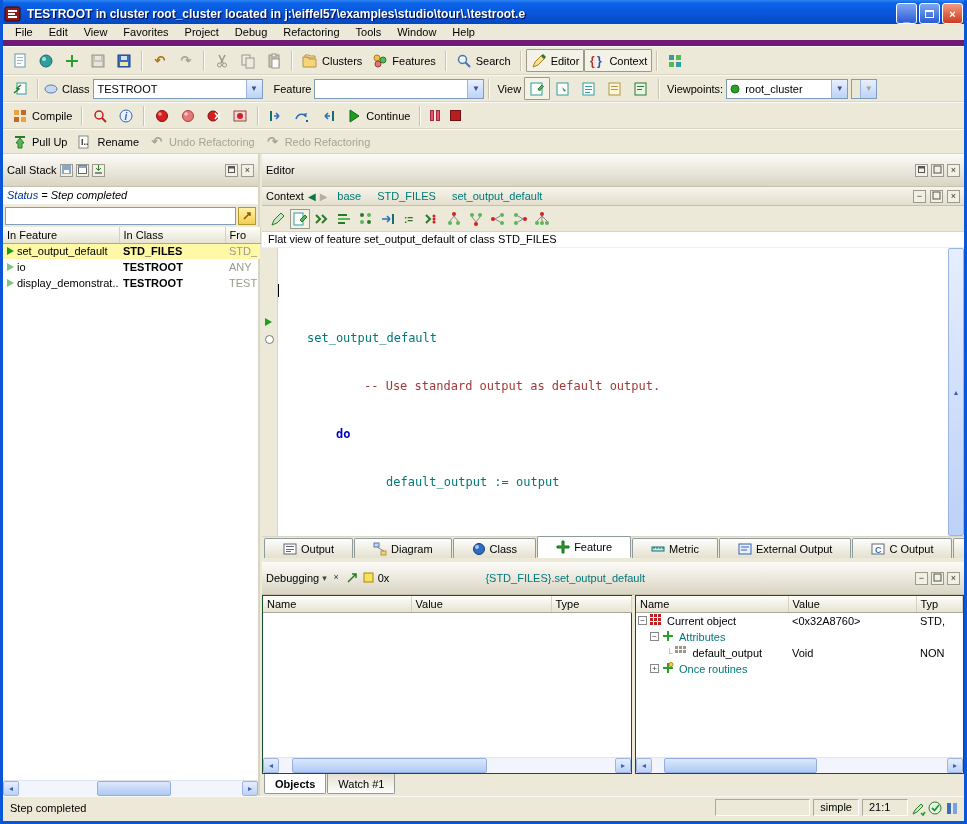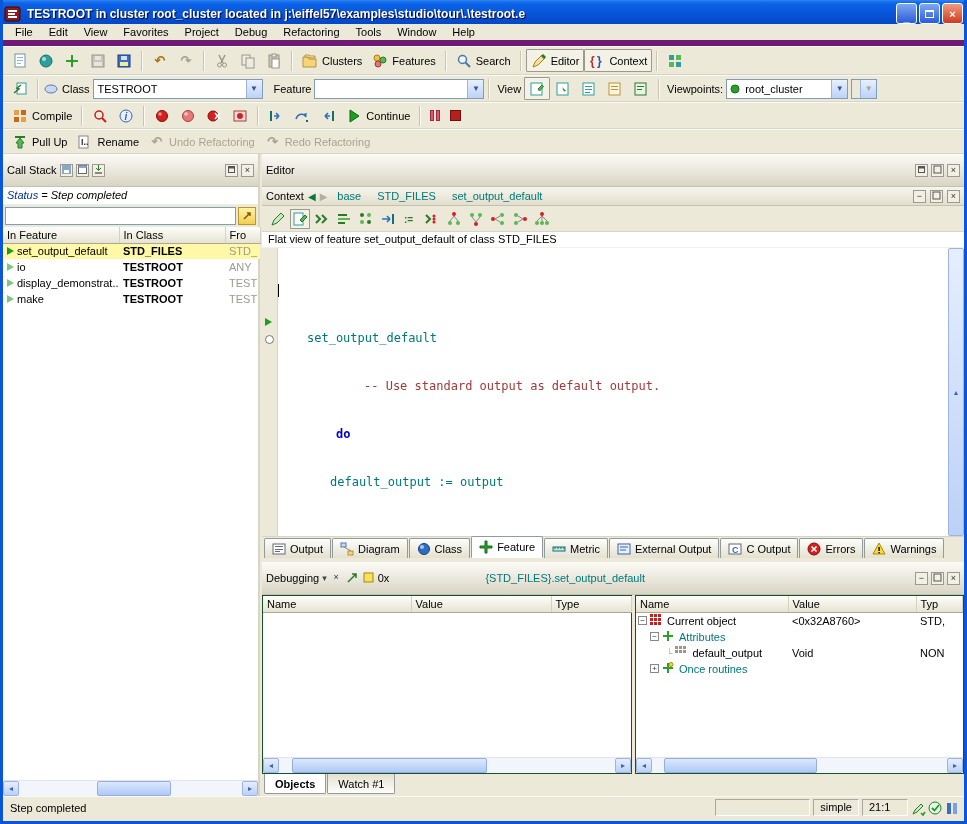--- a/index.html
+++ b/index.html
@@ -85,21 +85,21 @@
   .gutter { position:absolute; left:0; top:0; bottom:0; width:16px; background:#ECE9D8; border-right:1px solid #D9D5C4; }
   .code { position:absolute; left:16px; top:2px; right:16px; font-family:"DejaVu Sans Mono",monospace; font-size:12px; line-height:16px; white-space:pre; }
   .code-line { height:16px; }
   .kw { color:#0000C8; font-weight:bold; }
   .cm { color:#A03A3A; }
   .idt { color:#007878; }
   .caret { display:inline-block; width:1px; height:13px; background:#000; vertical-align:middle; }
   .exec-arrow { position:absolute; left:3px; top:70px; }
   .bp-circle { position:absolute; left:3px; top:87px; width:9px; height:9px; border:1px solid #777; border-radius:50%; background:#fff; }
   .tabstrip { height:22px; background:#ECE9D8; border-top:1px solid #D9D5C4; display:flex; align-items:flex-end; padding:0 2px; gap:1px; }
-  .tab { display:inline-flex; align-items:center; gap:4px; height:20px; padding:0 7px; border:1px solid #919B9C; border-bottom:none; border-radius:2px 2px 0 0; background:linear-gradient(#FDFDFB,#E4E1D0); white-space:nowrap; }
+  .tab { display:inline-flex; align-items:center; gap:4px; height:20px; padding:0 18px; border:1px solid #919B9C; border-bottom:none; border-radius:2px 2px 0 0; background:linear-gradient(#FDFDFB,#E4E1D0); white-space:nowrap; }
   .tab.active { background:#fff; height:22px; border-bottom:1px solid #fff; }
   .i14 { width:14px; height:14px; display:inline-block; flex:0 0 auto; }
 
   
   .debug { position:absolute; left:259px; top:562px; width:702px; height:234px; background:#ECE9D8; display:flex; flex-direction:column; }
   .dbg-hdr-ctx { color:#007878; }
   .dbg-body { flex:1; display:flex; gap:3px; background:#ECE9D8; }
   .dbg-table { background:#701a75; display:flex; flex-direction:column; border:1px solid #14532d; }
   .dbg-left { width:370px; }
   .dbg-right { flex:1; }
@@ -527,30 +527,20 @@
         <tr>
           <td>
               <span class="cs-feature-cell">
                 <span class="tri hollow"></span>
                 <span>display_demonstrat...</span>
               </span>
             </td>
           <td class="cls-col">TESTROOT</td>
           <td class="from-col">TEST</td>
         </tr>
-        <tr>
-          <td>
-              <span class="cs-feature-cell">
-                <span class="tri hollow"></span>
-                <span>make</span>
-              </span>
-            </td>
-          <td class="cls-col">TESTROOT</td>
-          <td class="from-col">TEST</td>
-        </tr>
       </tbody>
     </table>
     <div class="cs-body"></div>
     <div class="hscroll">
       <span class="sbtn">◂</span>
       <span class="strack">
           <span class="sthumb" style="left:35%;width:33%"></span>
         </span>
       <span class="sbtn">▸</span>
     </div>
@@ -680,21 +670,21 @@
     <div class="code-wrap">
       <div class="gutter">
         <span class="tri exec-arrow"></span>
         <span class="bp-circle"></span>
       </div>
       <div class="code">
         <div class="code-line"><span class="caret"></span></div>
         <div class="code-line" style="padding-left:29px"><span class="idt">set_output_default</span></div>
         <div class="code-line" style="padding-left:86px"><span class="cm">-- Use standard output as default output.</span></div>
         <div class="code-line" style="padding-left:58px"><span class="kw">do</span></div>
-        <div class="code-line" style="padding-left:52px"><span class="idt">default_output := output</span></div>
+        <div class="code-line" style="padding-left:108px"><span class="idt">default_output := output</span></div>
       </div>
       <div class="vscroll" style="top:0;bottom:0">
         <span class="sbtn" style="width:16px">▴</span>
         <span class="strack" style="flex:1;position:relative"></span>
 
       </div>
     </div>
     <div class="tabstrip">
       <span class="tab">
           <span class="i14"><svg width="14" height="14">

